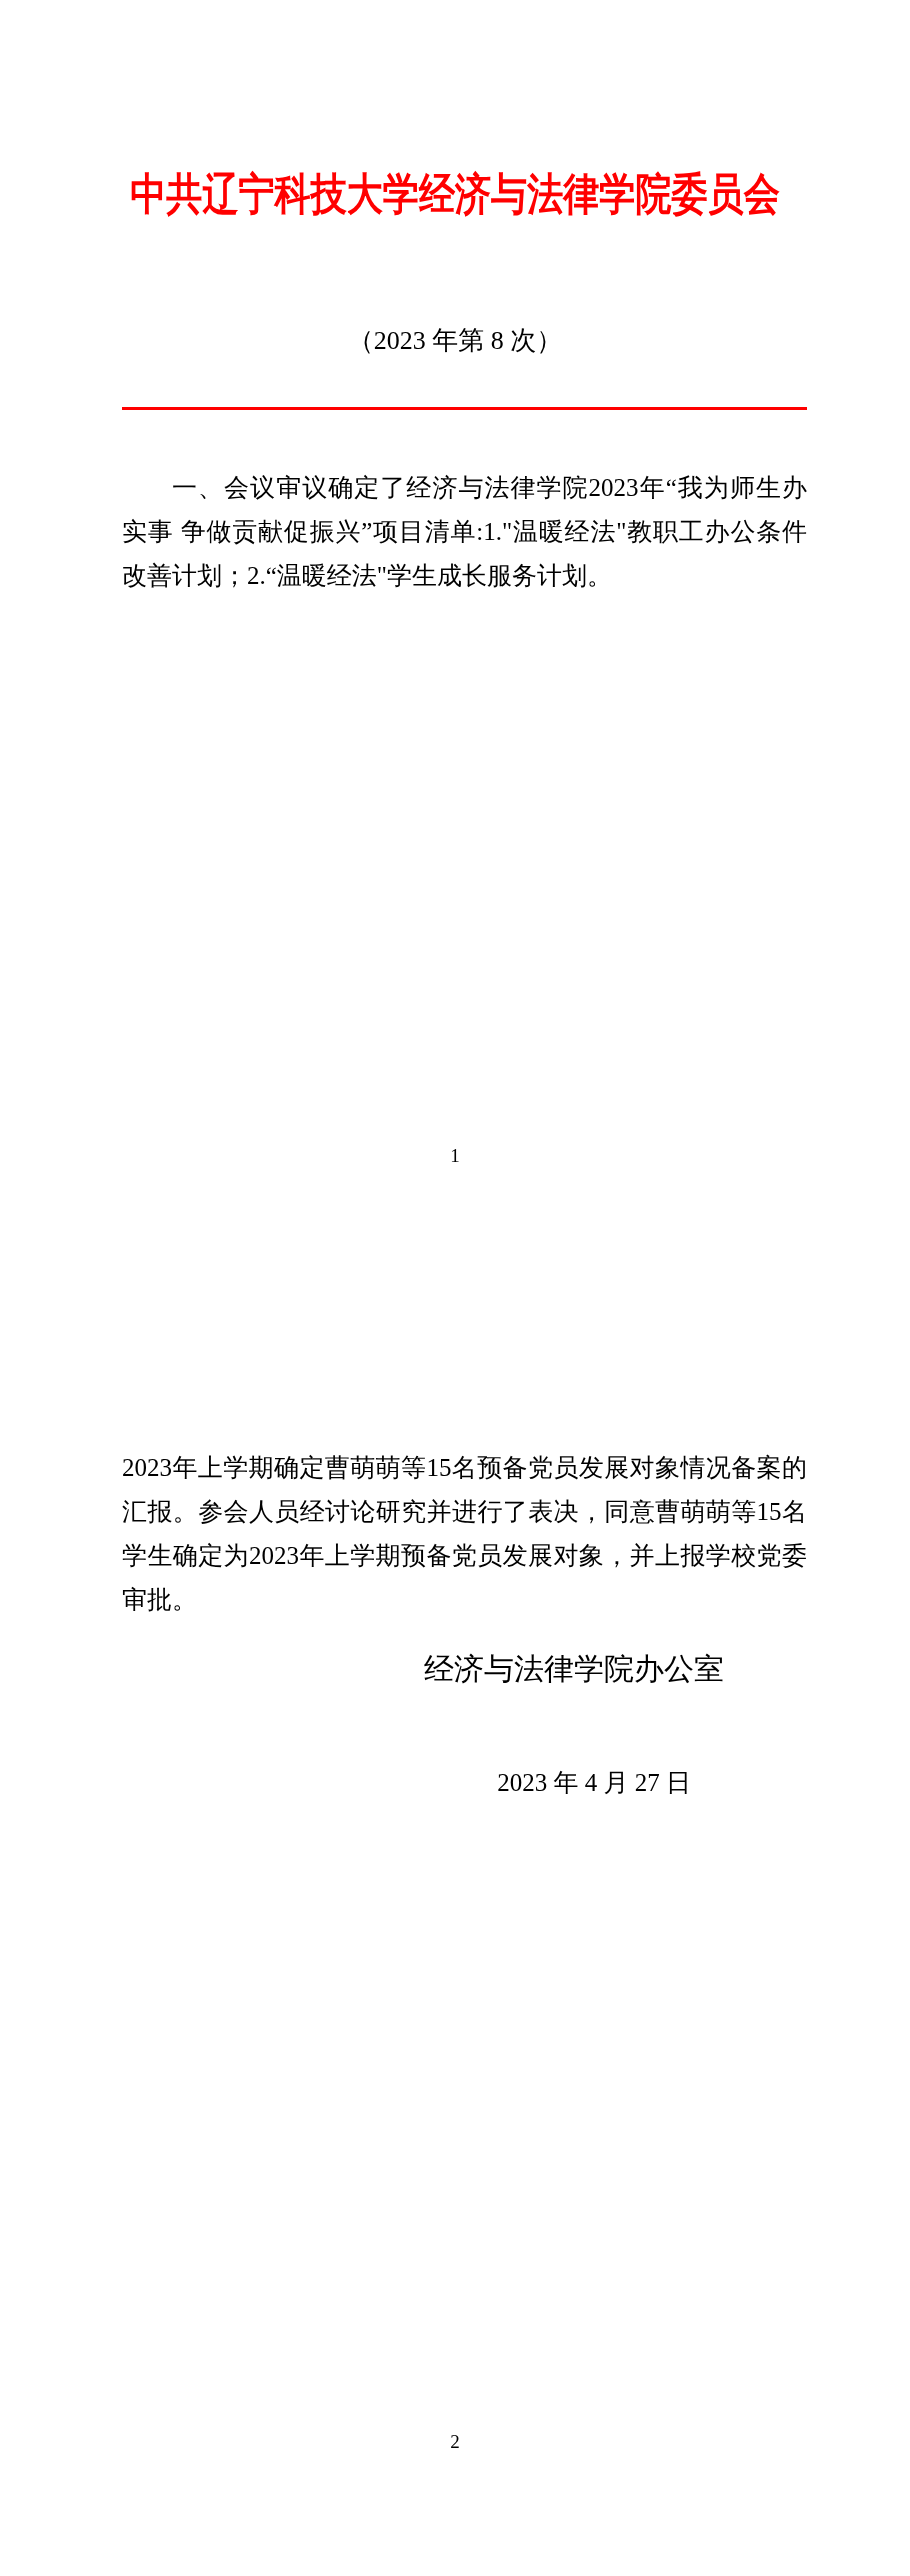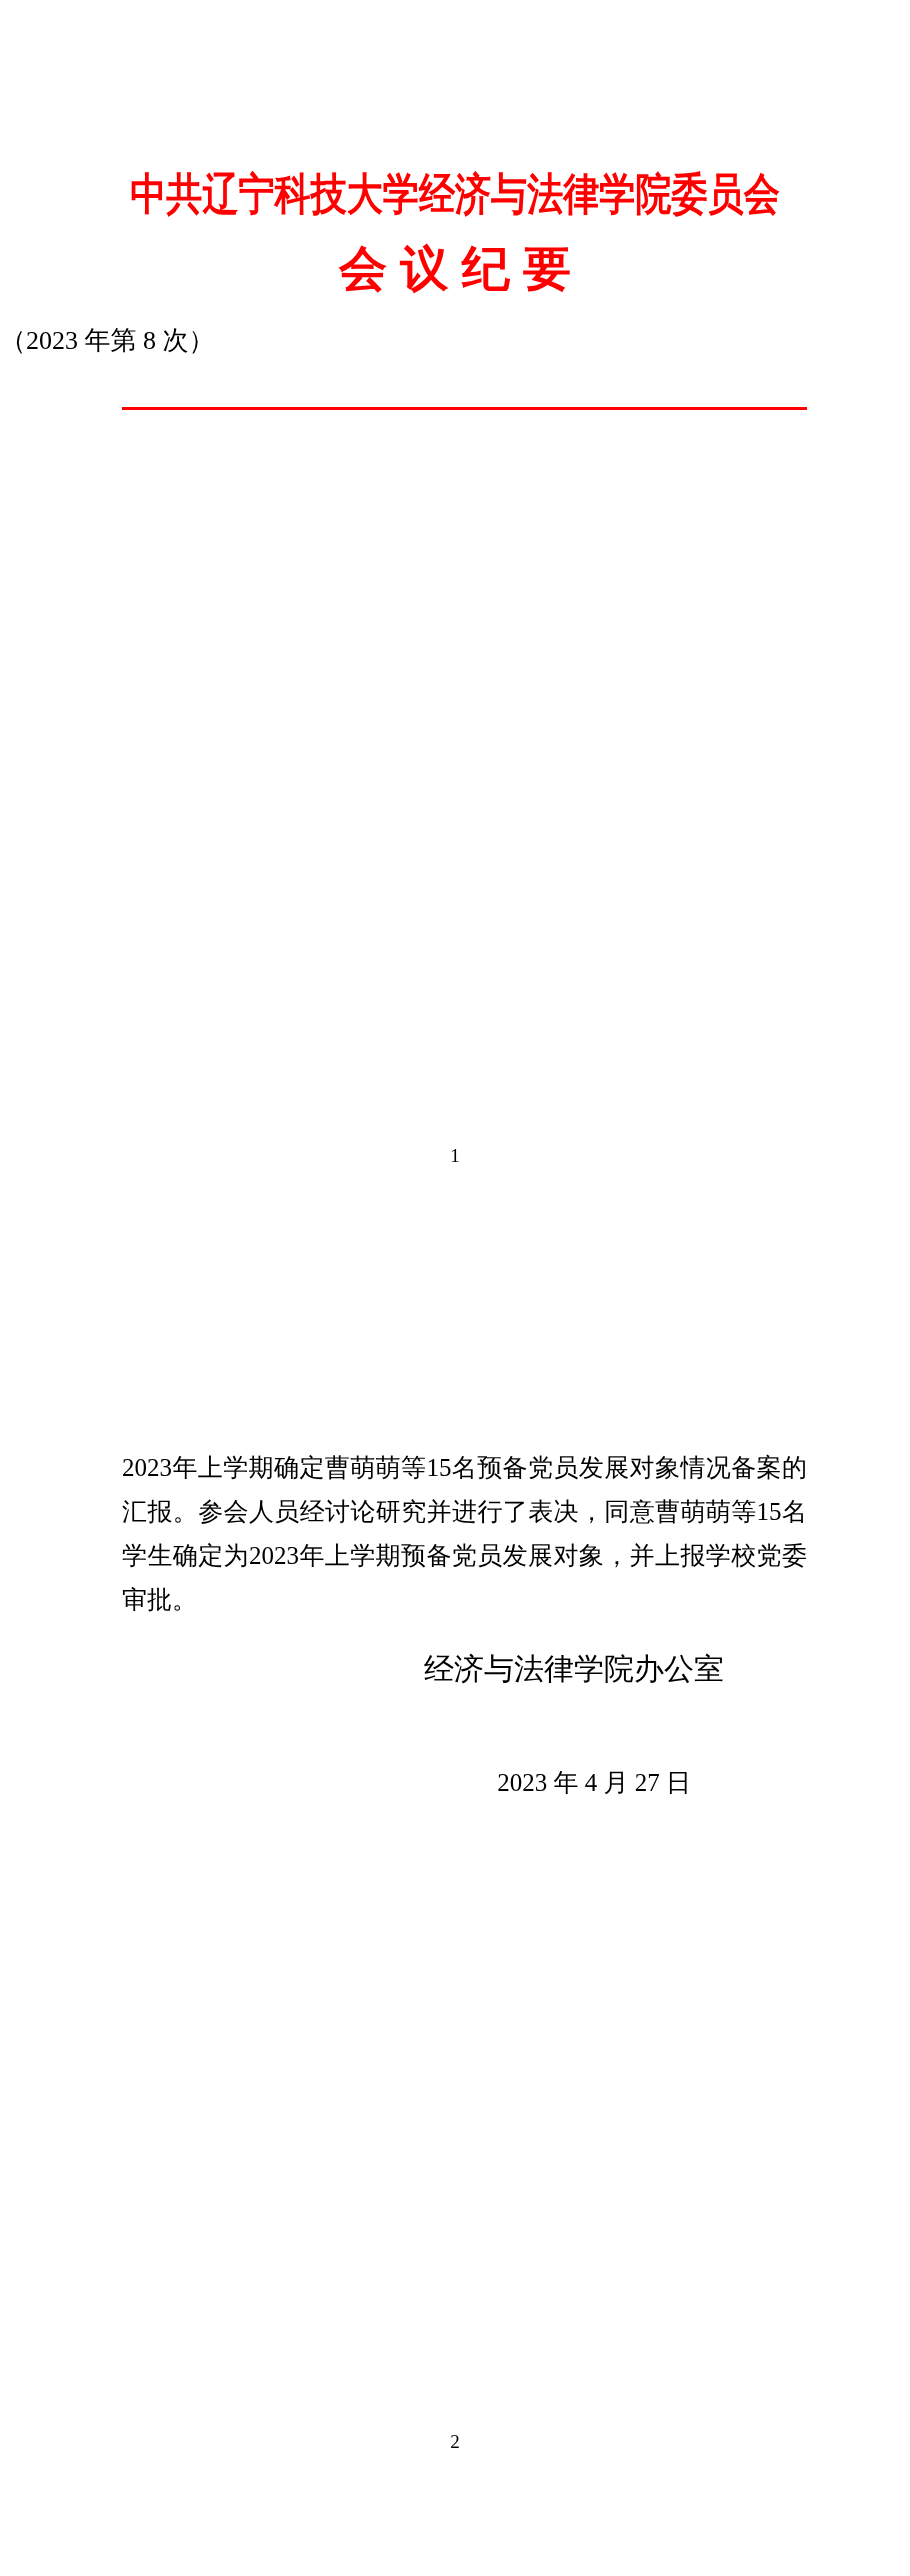--- a/index.html
+++ b/index.html
@@ -39,21 +39,21 @@
     font-size: 48px;
     line-height: 1.1;
     color: #FF0000;
     white-space: nowrap;
   }
   .issue {
     position: absolute;
     top: 325px;
     left: 0;
     width: 100%;
-    text-align: left;
+    text-align: center;
     font-size: 26px;
     line-height: 1.2;
     color: #000000;
   }
   .rule {
     position: absolute;
     top: 407px;
     left: 122px;
     width: 685px;
     height: 2.9px;
@@ -106,27 +106,27 @@
     white-space: nowrap;
   }
 </style>
 </head>
 <body>
 
 <div class="page">
 
   <div class="org-title">中共辽宁科技大学经济与法律学院委员会</div>
 
-  <div class="doc-title">会 议 纪 要</div>
 
   <div class="issue">（2023 年第 8 次）</div>
 
   <div class="rule"></div>
 
   <div class="body-block body1">
+    <p>一、会议审议确定了经济与法律学院2023年“我为师生办实事 争做贡献促振兴”项目清单:1."温暖经法"教职工办公条件改善计划；2.“温暖经法"学生成长服务计划。</p>
   </div>
 
   <div class="pagenum pagenum-1">1</div>
 
   <div class="body-block body2">
     <p class="no-indent">2023年上学期确定曹萌萌等15名预备党员发展对象情况备案的汇报。参会人员经讨论研究并进行了表决，同意曹萌萌等15名学生确定为2023年上学期预备党员发展对象，并上报学校党委审批。</p>
   </div>
 
   <div class="sig-office">经济与法律学院办公室</div>
 

